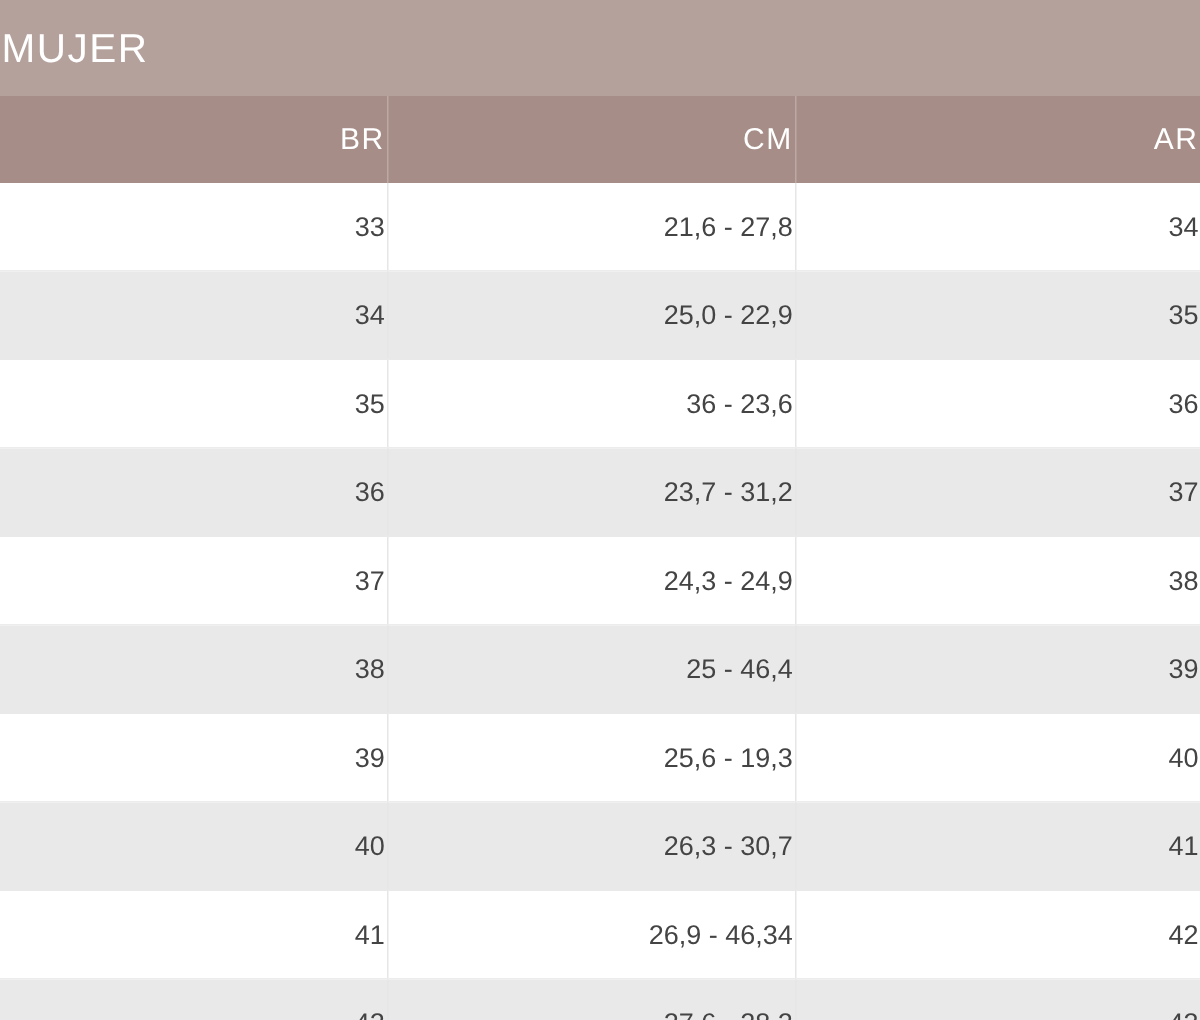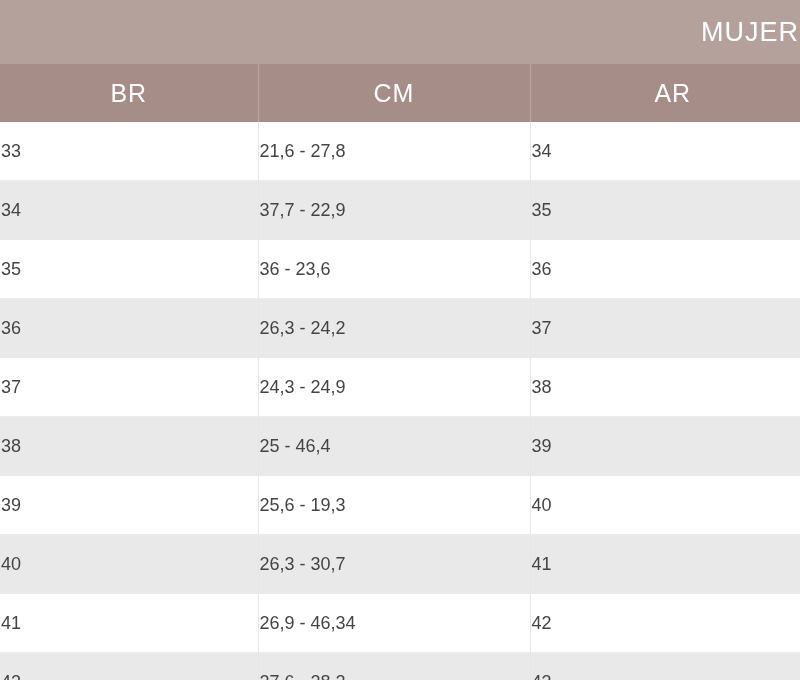--- a/index.html
+++ b/index.html
@@ -14,44 +14,44 @@
     overflow: hidden;
   }
   .size-table {
     width: 800px;
     border-collapse: collapse;
     table-layout: fixed;
   }
   .title-row td {
     background: #b5a19c;
     color: #ffffff;
-    text-align: right;
+    text-align: left;
     font-size: 27px;
     letter-spacing: 1px;
     height: 62px;
     vertical-align: middle;
     font-weight: normal;
   }
   .header-row th {
     background: #a68d87;
     color: #ffffff;
-    text-align: center;
-    font-size: 25px;
+    text-align: right;
+    font-size: 20px;
     letter-spacing: 1px;
     height: 56px;
     vertical-align: middle;
     font-weight: normal;
     border-right: 1px solid #bda9a4;
   }
   .header-row th:last-child {
     border-right: none;
     padding-left: 16px;
   }
   .data-row td {
-    text-align: left;
+    text-align: right;
     font-size: 18px;
     color: #444444;
     height: 56px;
     vertical-align: middle;
     border-right: 1px solid #e6e6e6;
     border-bottom: 1px solid #ececec;
   }
   .data-row td:last-child {
     border-right: none;
   }
@@ -85,31 +85,31 @@
       <th>AR</th>
     </tr>
 
     <tr class="data-row odd">
       <td>33</td>
       <td>21,6 - 27,8</td>
       <td>34</td>
     </tr>
     <tr class="data-row even">
       <td>34</td>
-      <td>37,7 - 22,9</td>
+      <td>25,0 - 22,9</td>
       <td>35</td>
     </tr>
     <tr class="data-row odd">
       <td>35</td>
       <td>36 - 23,6</td>
       <td>36</td>
     </tr>
     <tr class="data-row even">
       <td>36</td>
-      <td>26,3 - 24,2</td>
+      <td>23,7 - 31,2</td>
       <td>37</td>
     </tr>
     <tr class="data-row odd">
       <td>37</td>
       <td>24,3 - 24,9</td>
       <td>38</td>
     </tr>
     <tr class="data-row even">
       <td>38</td>
       <td>25 - 46,4</td>

